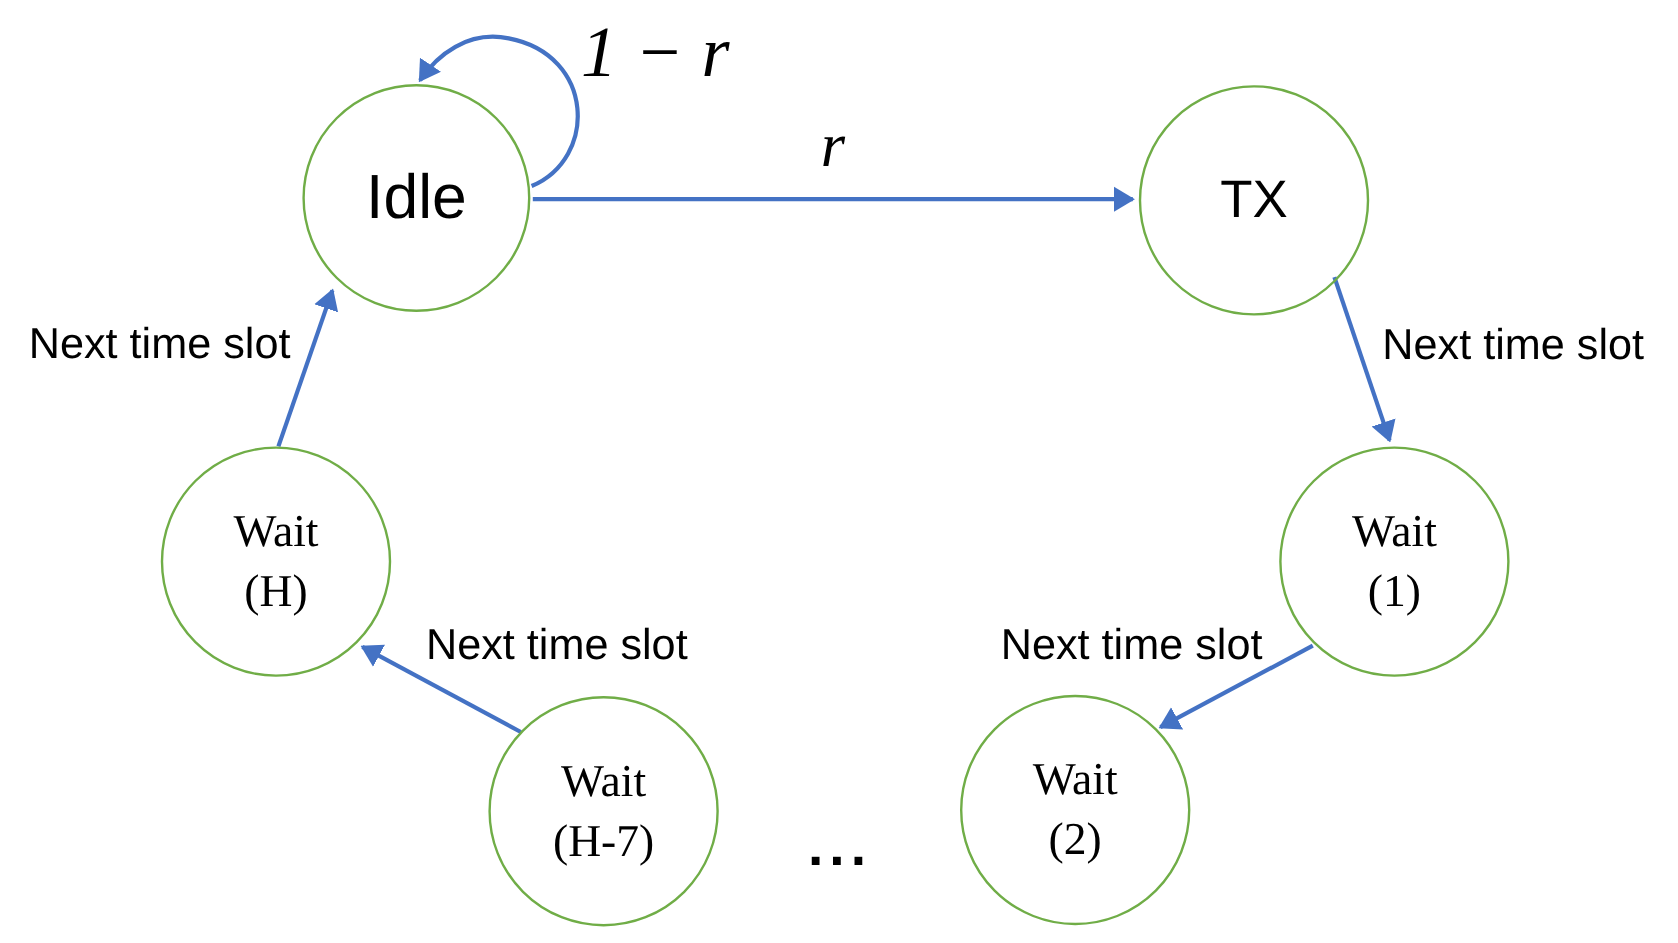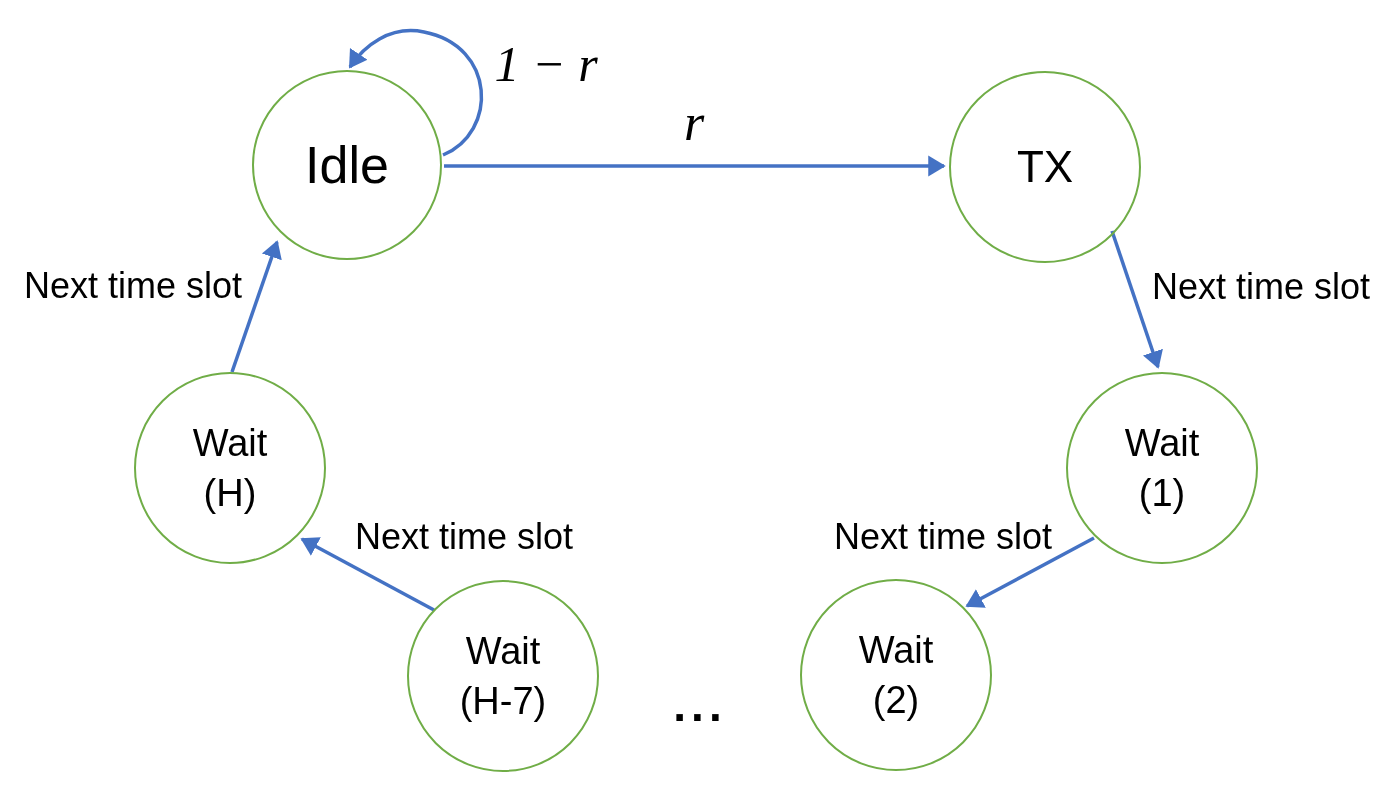--- a/index.html
+++ b/index.html
@@ -38,42 +38,42 @@
     background: transparent;
     display: flex;
     flex-direction: column;
     align-items: center;
     justify-content: center;
     text-align: right;
     color: var(--text);
   }
   .state-idle   { left: 252px; top: 70px;  width: 190px; height: 190px; font-size: 52px; }
   .state-tx     { left: 949px; top: 71px;  width: 192px; height: 192px; font-size: 44px; }
-  .state-wait   { width: 192px; height: 192px; font-size: 38px; line-height: 1.32; }
+  .state-wait   { width: 192px; height: 192px; font-size: 38px; line-height: 1.32; font-family: Liberation Serif, serif; }
   .state-wait1  { left: 1066px; top: 372px; }
   .state-wait2  { left: 800px;  top: 579px; }
   .state-waitH  { left: 134px;  top: 372px; }
   .state-waitHm1{ left: 407px;  top: 580px; }
 
   .edge-label {
     position: absolute;
     transform: translate(-50%, -50%);
     white-space: nowrap;
     color: var(--text);
   }
   .slot-label {
     font-family: Liberation Sans, sans-serif;
     font-size: 36px;
   }
   .math-label {
     font-family: "Liberation Serif", serif;
     font-style: italic;
   }
   .label-r   { left: 694px; top: 122px; font-size: 52px; }
-  .label-1mr { left: 546px; top: 44px;  font-size: 50px; margin-top: 20px; }
+  .label-1mr { left: 546px; top: 44px;  font-size: 60px; }
   .label-slot-waitH-idle   { left: 133px;  top: 286px; }
   .label-slot-tx-wait1     { left: 1261px; top: 287px; }
   .label-slot-wait1-wait2  { left: 943px;  top: 537px; }
   .label-slot-waitHm1-waitH{ left: 464px;  top: 537px; }
   .ellipsis {
     left: 700px; top: 705px;
     font-size: 46px;
     font-weight: bold;
     letter-spacing: 5px;
   }

